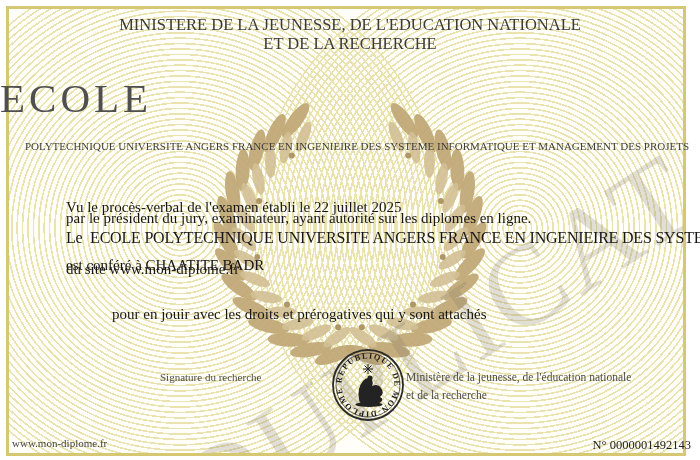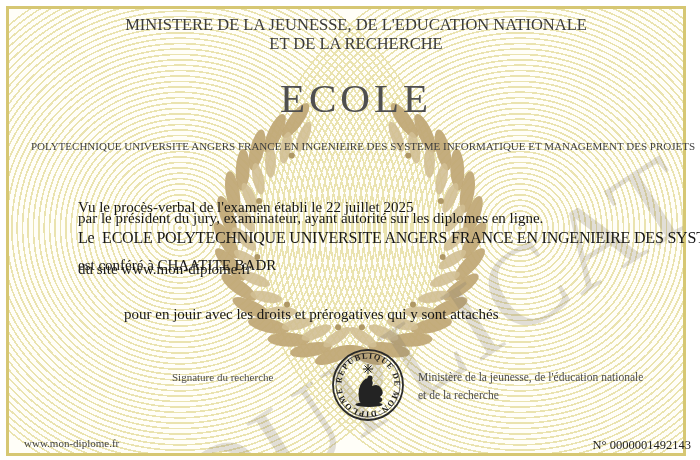--- a/index.html
+++ b/index.html
@@ -31,24 +31,24 @@
   #wreath-svg{ position:absolute; left:201px; top:87px; width:280px; height:280px; }
 
   #watermark{
     position:absolute; left:151px; top:446px;
     transform:rotate(-33deg); transform-origin:0 0;
     font-size:115px; letter-spacing:4px; line-height:1;
     color:rgba(128,122,108,0.24); white-space:pre;
   }
 
   
-  .t{ position:absolute; white-space:pre; color:var(--ink);padding-left:12px; }
+  .t{ position:absolute; white-space:pre; color:var(--ink); }
   #hdr1{ left:0; right:0; top:15px;  text-align:center; font-size:16.5px; color:#3a3a3a; }
   #hdr2{ left:0; right:0; top:34px;  text-align:center; font-size:16.5px; color:#3a3a3a; }
-  #school-title{ left:0; right:0; top:74px; text-align:center; font-size:41px; letter-spacing:4px; color:#4f4f4f; }
+  #school-title{ left:0; right:0; top:74px; font-size:41px; letter-spacing:4px; color:#4f4f4f; }
   #school-subtitle{ left:14px; right:0; top:140px; text-align:center; font-size:11px; color:#3e3e3e; }
 
   .body-line{ left:66px; font-size:15px; }
   #bl1{ top:199px; }
   #bl2{ top:210px; }
   #bl3{ top:229px; font-size:16px; letter-spacing:-0.2px; }
   #bl4{ top:249px;margin-top:12px; }
   #bl5{ top:257px;text-align:right; }
   #bl6{ left:112px; top:306px; font-size:15px; }
 

